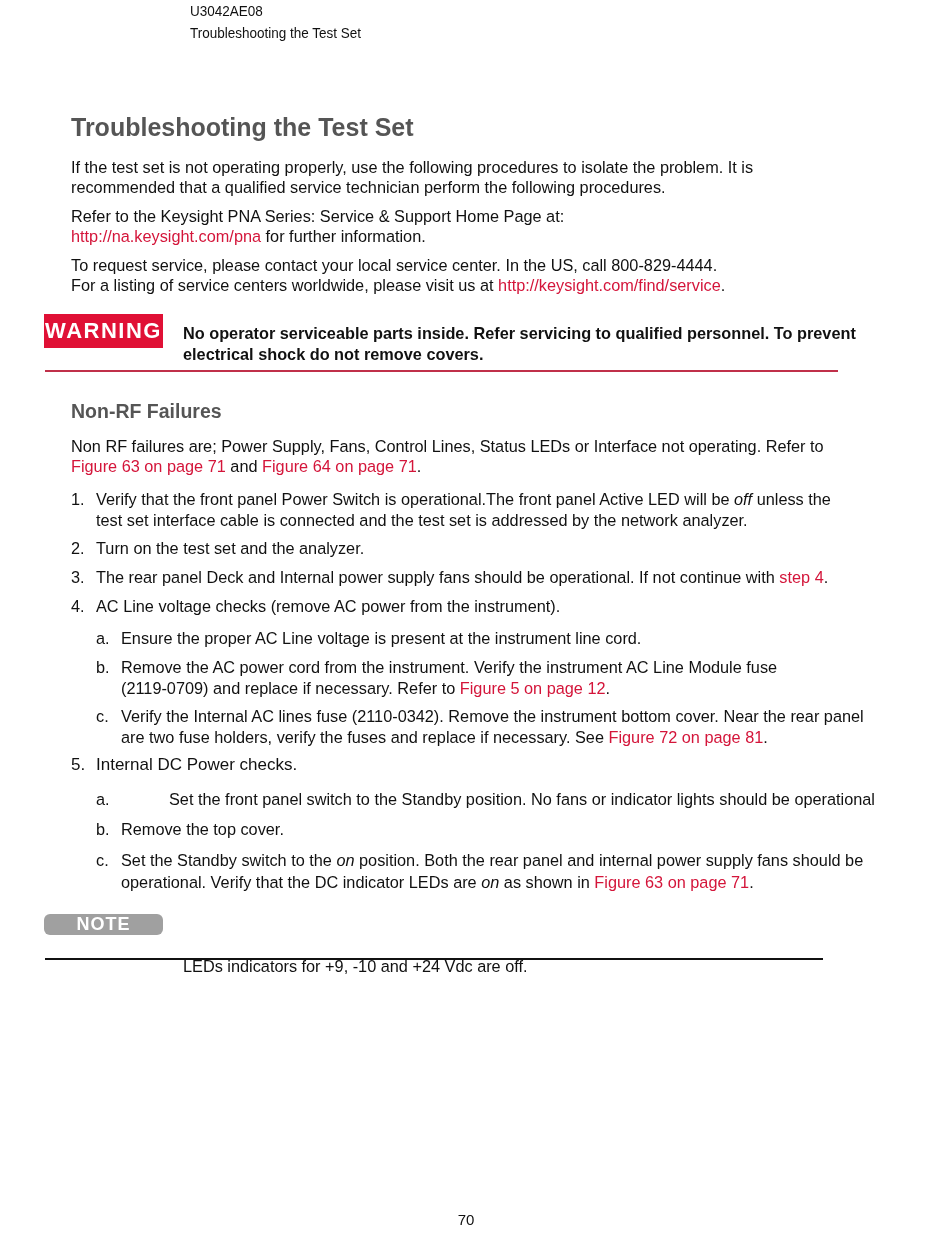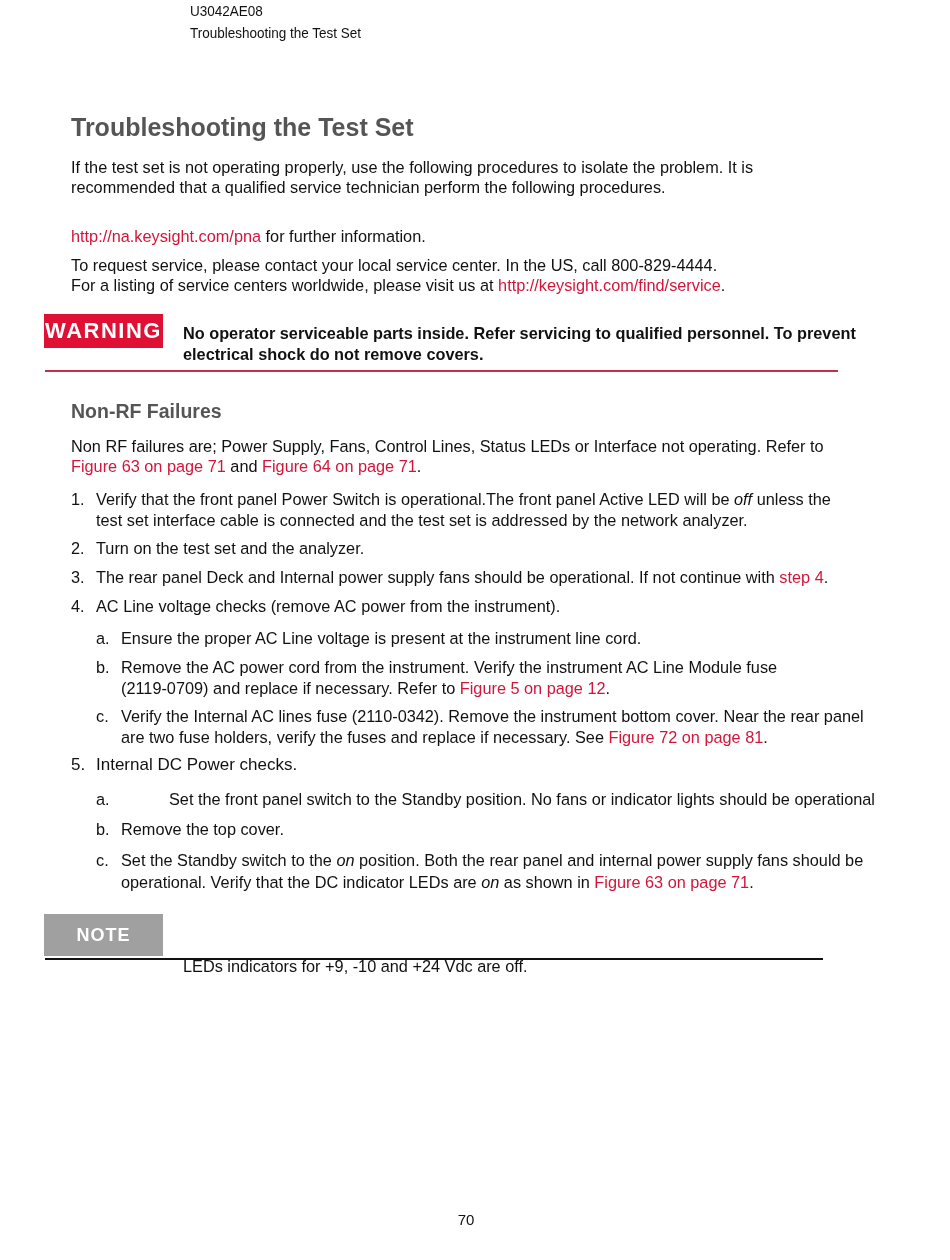--- a/index.html
+++ b/index.html
@@ -16,40 +16,40 @@
   .link { color: #d4153a; }
   .warn-badge { position: absolute; left: 44px; top: 314px; width: 119px; height: 34px; background: #e01035; color: #fff; font-weight: bold; font-size: 22px; letter-spacing: 1.5px; display: flex; align-items: center; justify-content: center; }
   .warn-text { position: absolute; left: 183px; top: 323px; width: 680px; font-weight: bold; font-size: 16.3px; line-height: 21px; }
   .warn-rule { position: absolute; left: 45px; top: 370px; width: 793px; height: 2px; background: #c0304a; }
   .h2 { position: absolute; left: 71px; top: 400px; font-size: 19.5px; color: #555555; margin: 0; }
   .num { position: absolute; left: 71px; }
   .sub { position: absolute; left: 96px; }
   .item { position: absolute; font-size: 16.3px; line-height: 20.5px; }
   .item .mk { position: absolute; left: 0; top: 0; }
   .item .tx { position: absolute; left: 25px; top: 0; }
-  .note-badge { position: absolute; left: 44px; top: 914px; width: 119px; height: 42px; background: #a0a0a0; color: #fff; font-weight: bold; font-size: 18px; letter-spacing: 1px; display: flex; align-items: center; justify-content: center; }
+  .note-badge { position: absolute; left: 44px; top: 914px; width: 119px; height: 21px; background: #a0a0a0; color: #fff; font-weight: bold; font-size: 18px; letter-spacing: 1px; display: flex; align-items: center; justify-content: center; border-radius: 6px; }
   .note-text { position: absolute; left: 183px; top: 956px; font-size: 16.3px; line-height: 20px; }
   .note-rule { position: absolute; left: 45px; top: 958px; width: 778px; height: 2px; background: #111; }
   .page-num { position: absolute; left: 0; width: 932px; top: 1211px; text-align: center; font-size: 15px; }
   em { font-style: italic; }
 </style>
 </head>
 <body>
 
 <div class="hdr">
   <div>U3042AE08</div>
   <div>Troubleshooting the Test Set</div>
 </div>
 
 <h1 class="title">Troubleshooting the Test Set</h1>
 
 <p class="p body-text" style="top:157px; width:790px;">If the test set is not operating properly, use the following procedures to isolate the problem. It is recommended that a qualified service technician perform the following procedures.</p>
 
 <p class="p body-text" style="top:206px;">
-  <br>
+  <span>Refer to the Keysight PNA Series: Service &amp; Support Home Page at:</span><br>
   <a class="link">http://na.keysight.com/pna</a><span> for further information.</span>
 </p>
 
 <p class="p body-text" style="top:255px;">
   <span>To request service, please contact your local service center. In the US, call 800-829-4444.</span><br>
   <span>For a listing of service centers worldwide, please visit us at </span><a class="link">http://keysight.com/find/service</a><span>.</span>
 </p>
 
 <div class="warn-badge">WARNING</div>
 <div class="warn-text">No operator serviceable parts inside. Refer servicing to qualified personnel. To prevent electrical shock do not remove covers.</div>

